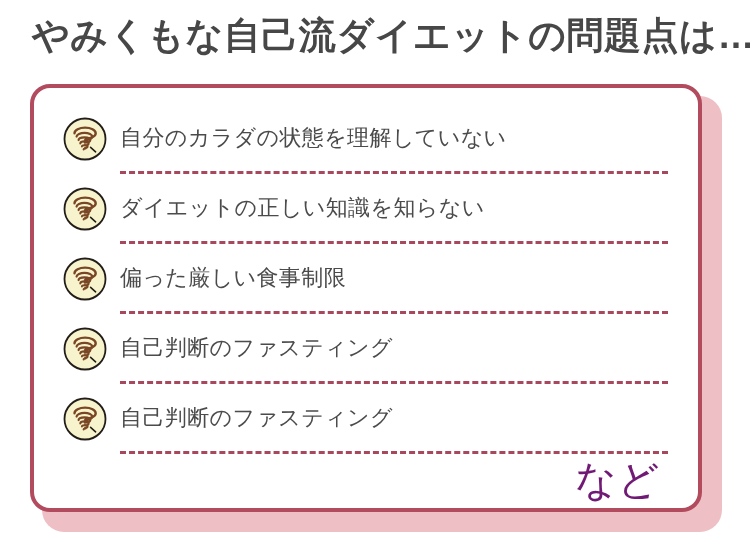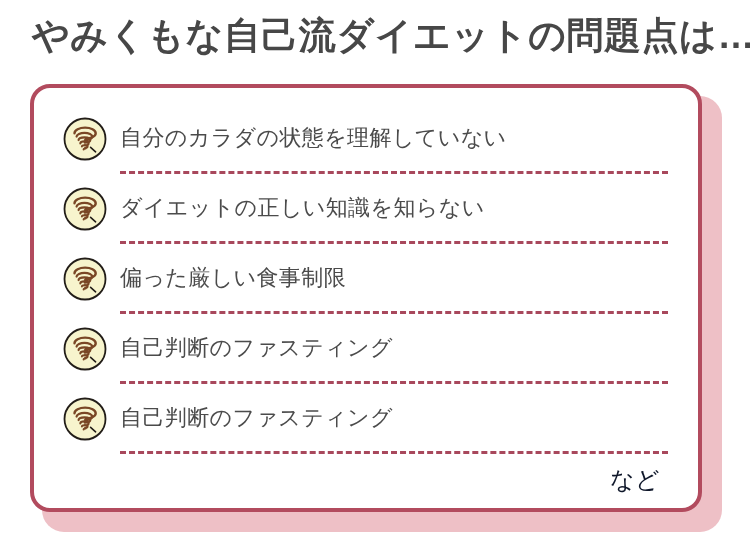--- a/index.html
+++ b/index.html
@@ -95,23 +95,23 @@
     bottom: 0;
     height: 0;
     border-top: 3px dashed #a8485c;
   }
 
   
   #card-footer {
     position: absolute;
     right: 38px;
     bottom: 8px;
-    font-size: 24px;
+    font-size: 41px;
     line-height: 40px;
-    color: #0f172a;
+    color: #701a75;
     letter-spacing: 0.5px;
   }
 </style>
 </head>
 <body>
 
 <div id="page-title">やみくもな自己流ダイエットの問題点は…</div>
 
 <div id="problem-card-wrap">
   <div id="card-shadow"></div>

